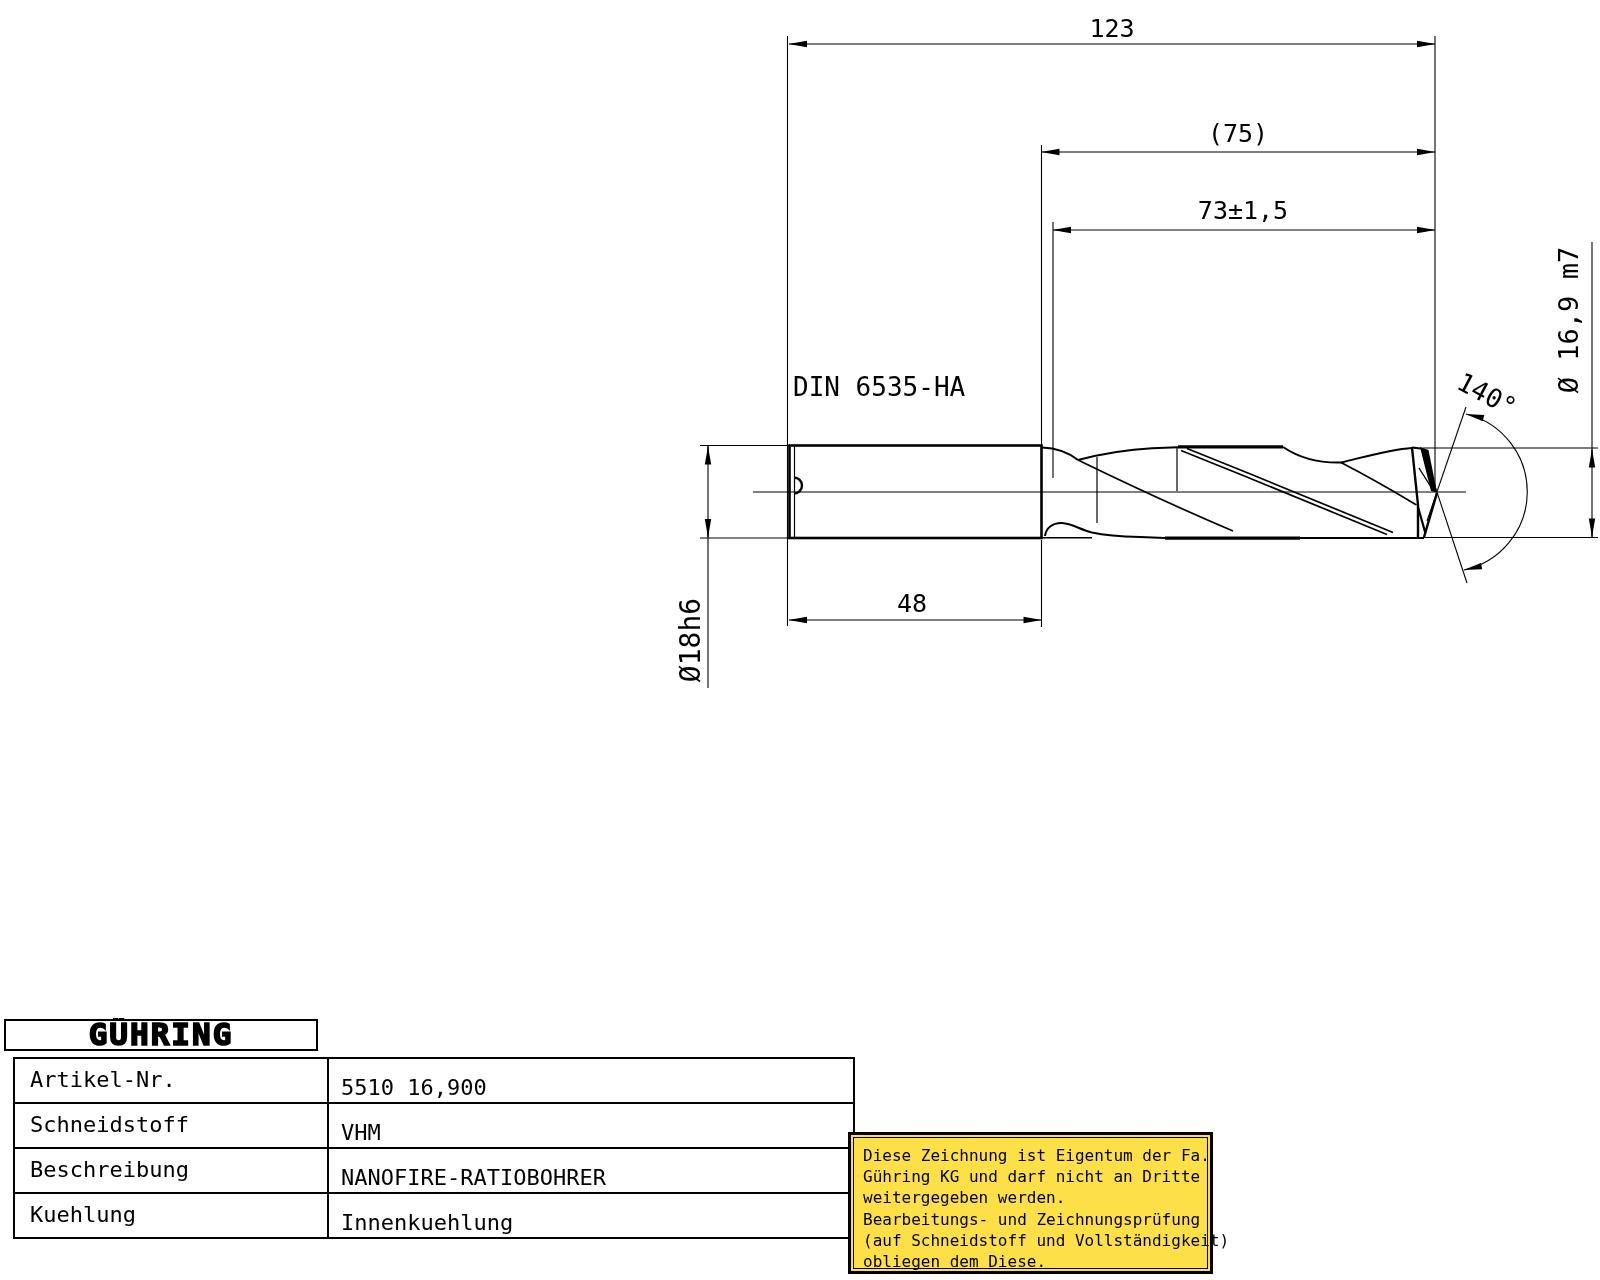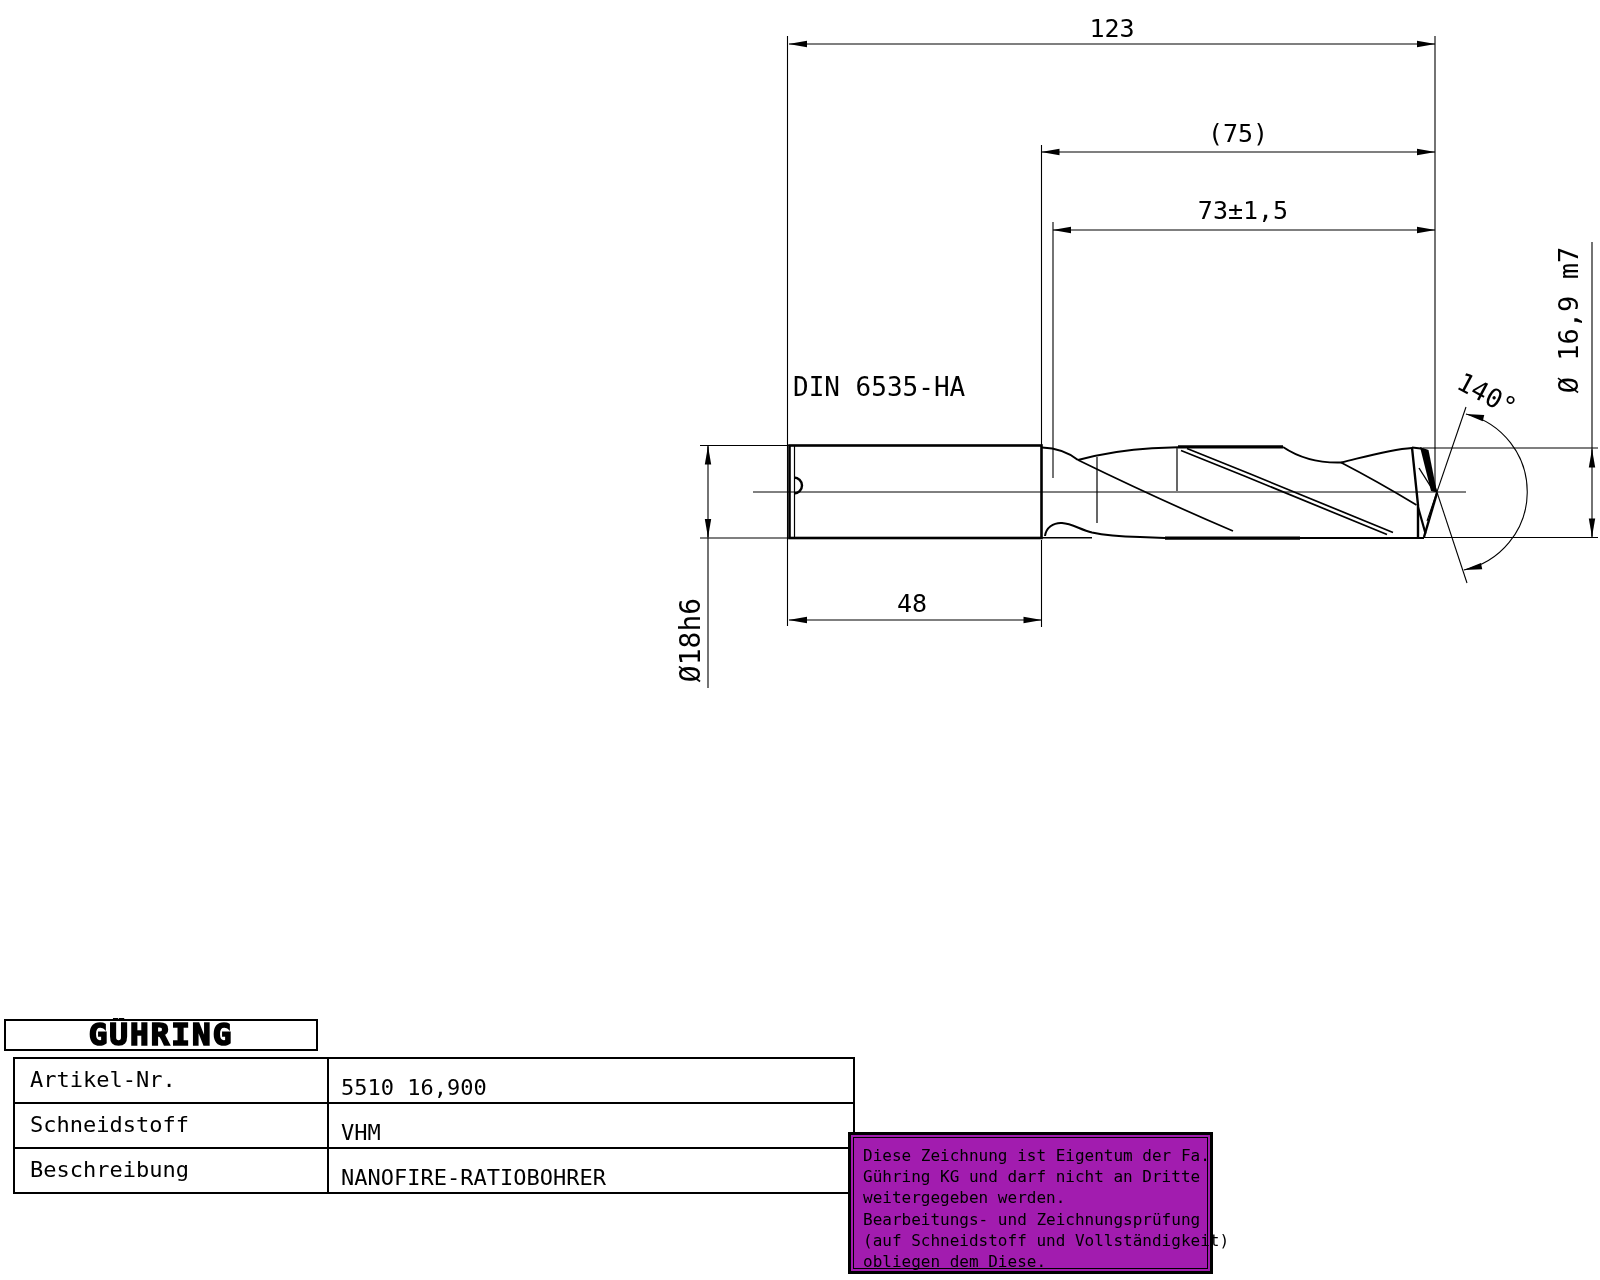--- a/index.html
+++ b/index.html
@@ -15,21 +15,21 @@
   table.tb{position:absolute;left:4px;top:1057px;width:842px;border-collapse:collapse;
            table-layout:fixed;background:#fff;margin-left:9px;}
   table.tb td{border:2.5px solid #000;height:36px;box-sizing:border-box;
               font-size:22px;font-family:"DejaVu Sans Mono", monospace;
               white-space:nowrap;overflow:visible;vertical-align:middle;}
   td.tb-label{width:314px;padding:0 0 2px 15px;}
   td.tb-value{padding:16px 0 2px 12px;}
 
   
   .disc{position:absolute;left:848px;top:1132px;width:365px;height:142px;
-        border:3px solid #000;box-sizing:border-box;background:#a21caf;}
+        border:3px solid #000;box-sizing:border-box;background:#fde047;}
   .disc-inner{position:absolute;left:2px;top:2px;right:2px;bottom:2px;
               border:1.5px solid #000;padding:7px 0 0 9px;overflow:visible;}
   .disc-line{font-size:16px;line-height:21.2px;white-space:pre;
              font-family:"DejaVu Sans Mono", monospace;}
 </style>
 </head>
 <body>
 
 <div class="sheet">
 
@@ -129,20 +129,24 @@
         <td class="tb-value">5510 16,900</td>
       </tr>
       <tr>
         <td class="tb-label">Schneidstoff</td>
         <td class="tb-value">VHM</td>
       </tr>
       <tr>
         <td class="tb-label">Beschreibung</td>
         <td class="tb-value">NANOFIRE-RATIOBOHRER</td>
       </tr>
+      <tr>
+        <td class="tb-label">Kuehlung</td>
+        <td class="tb-value">Innenkuehlung</td>
+      </tr>
     </tbody>
   </table>
 
   <div class="disc">
     <div class="disc-inner">
       <div class="disc-line">Diese Zeichnung ist Eigentum der Fa.</div>
       <div class="disc-line">Gühring KG und darf nicht an Dritte</div>
       <div class="disc-line">weitergegeben werden.</div>
       <div class="disc-line">Bearbeitungs- und Zeichnungsprüfung</div>
       <div class="disc-line">(auf Schneidstoff und Vollständigkeit)</div>

